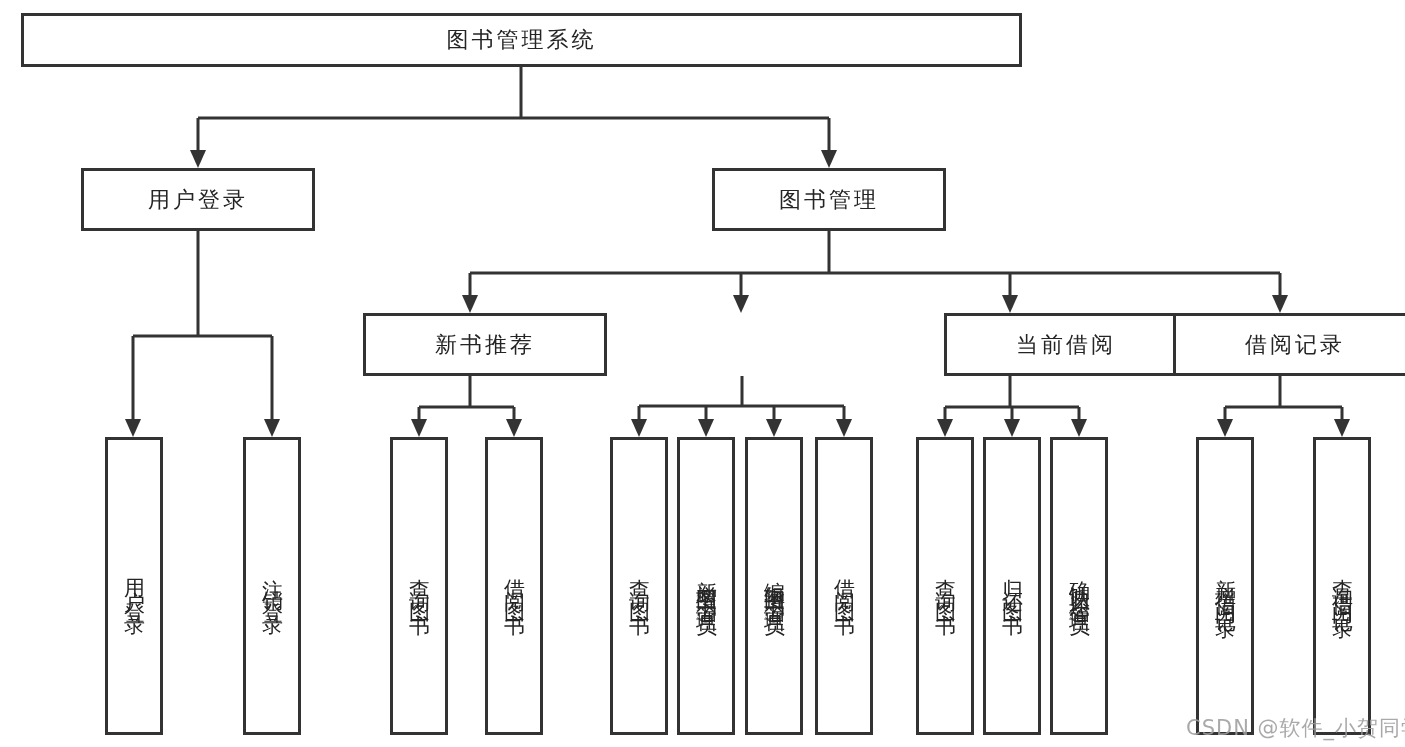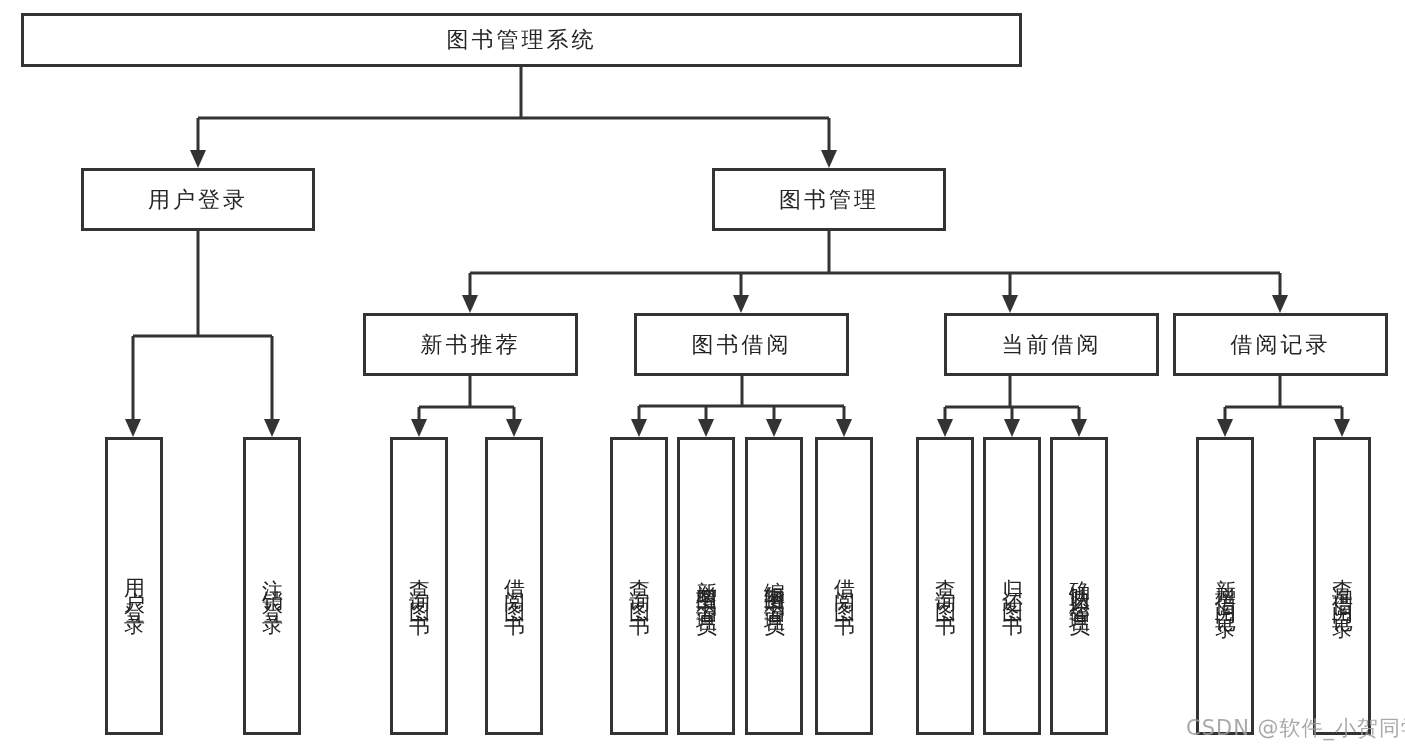--- a/index.html
+++ b/index.html
@@ -16,21 +16,21 @@
     box-sizing:border-box;
     display:flex;align-items:center;justify-content:center;
     color:#242424;
     z-index:2;
   }
   .hlabel{
     font-size:22px;letter-spacing:3px;white-space:nowrap;color:#242424;
   }
   .node-root{left:21px;top:13px;width:1001px;height:54px;}
   .node-l1{top:168px;width:234px;height:63px;}
-  .node-l2{top:313px;width:215px;height:63px;}
+  .node-l2{top:313px;width:244px;height:63px;}
   .leaf{top:437px;width:58px;height:298px;}
   .vtext{
     writing-mode:vertical-lr;
     text-orientation:mixed;
     font-size:21px;
     line-height:1.1;
     letter-spacing:12px;
     color:#242424;
   }
   .vtext.len6{letter-spacing:8px;}
@@ -94,23 +94,20 @@
   <div class="node node-l1" style="left:81px">
     <span class="hlabel">用户登录</span>
   </div>
   <div class="node node-l1" style="left:712px">
     <span class="hlabel">图书管理</span>
   </div>
 
   <div class="node node-l2" style="left:363px">
     <span class="hlabel">新书推荐</span>
   </div>
-  <div class="node node-l2" style="left:634px">
-    <span class="hlabel">图书借阅</span>
-  </div>
   <div class="node node-l2" style="left:944px">
     <span class="hlabel">当前借阅</span>
   </div>
   <div class="node node-l2" style="left:1173px">
     <span class="hlabel">借阅记录</span>
   </div>
 
   <div class="node leaf" style="left:105px">
     <span class="vtext">用户登录</span>
   </div>

